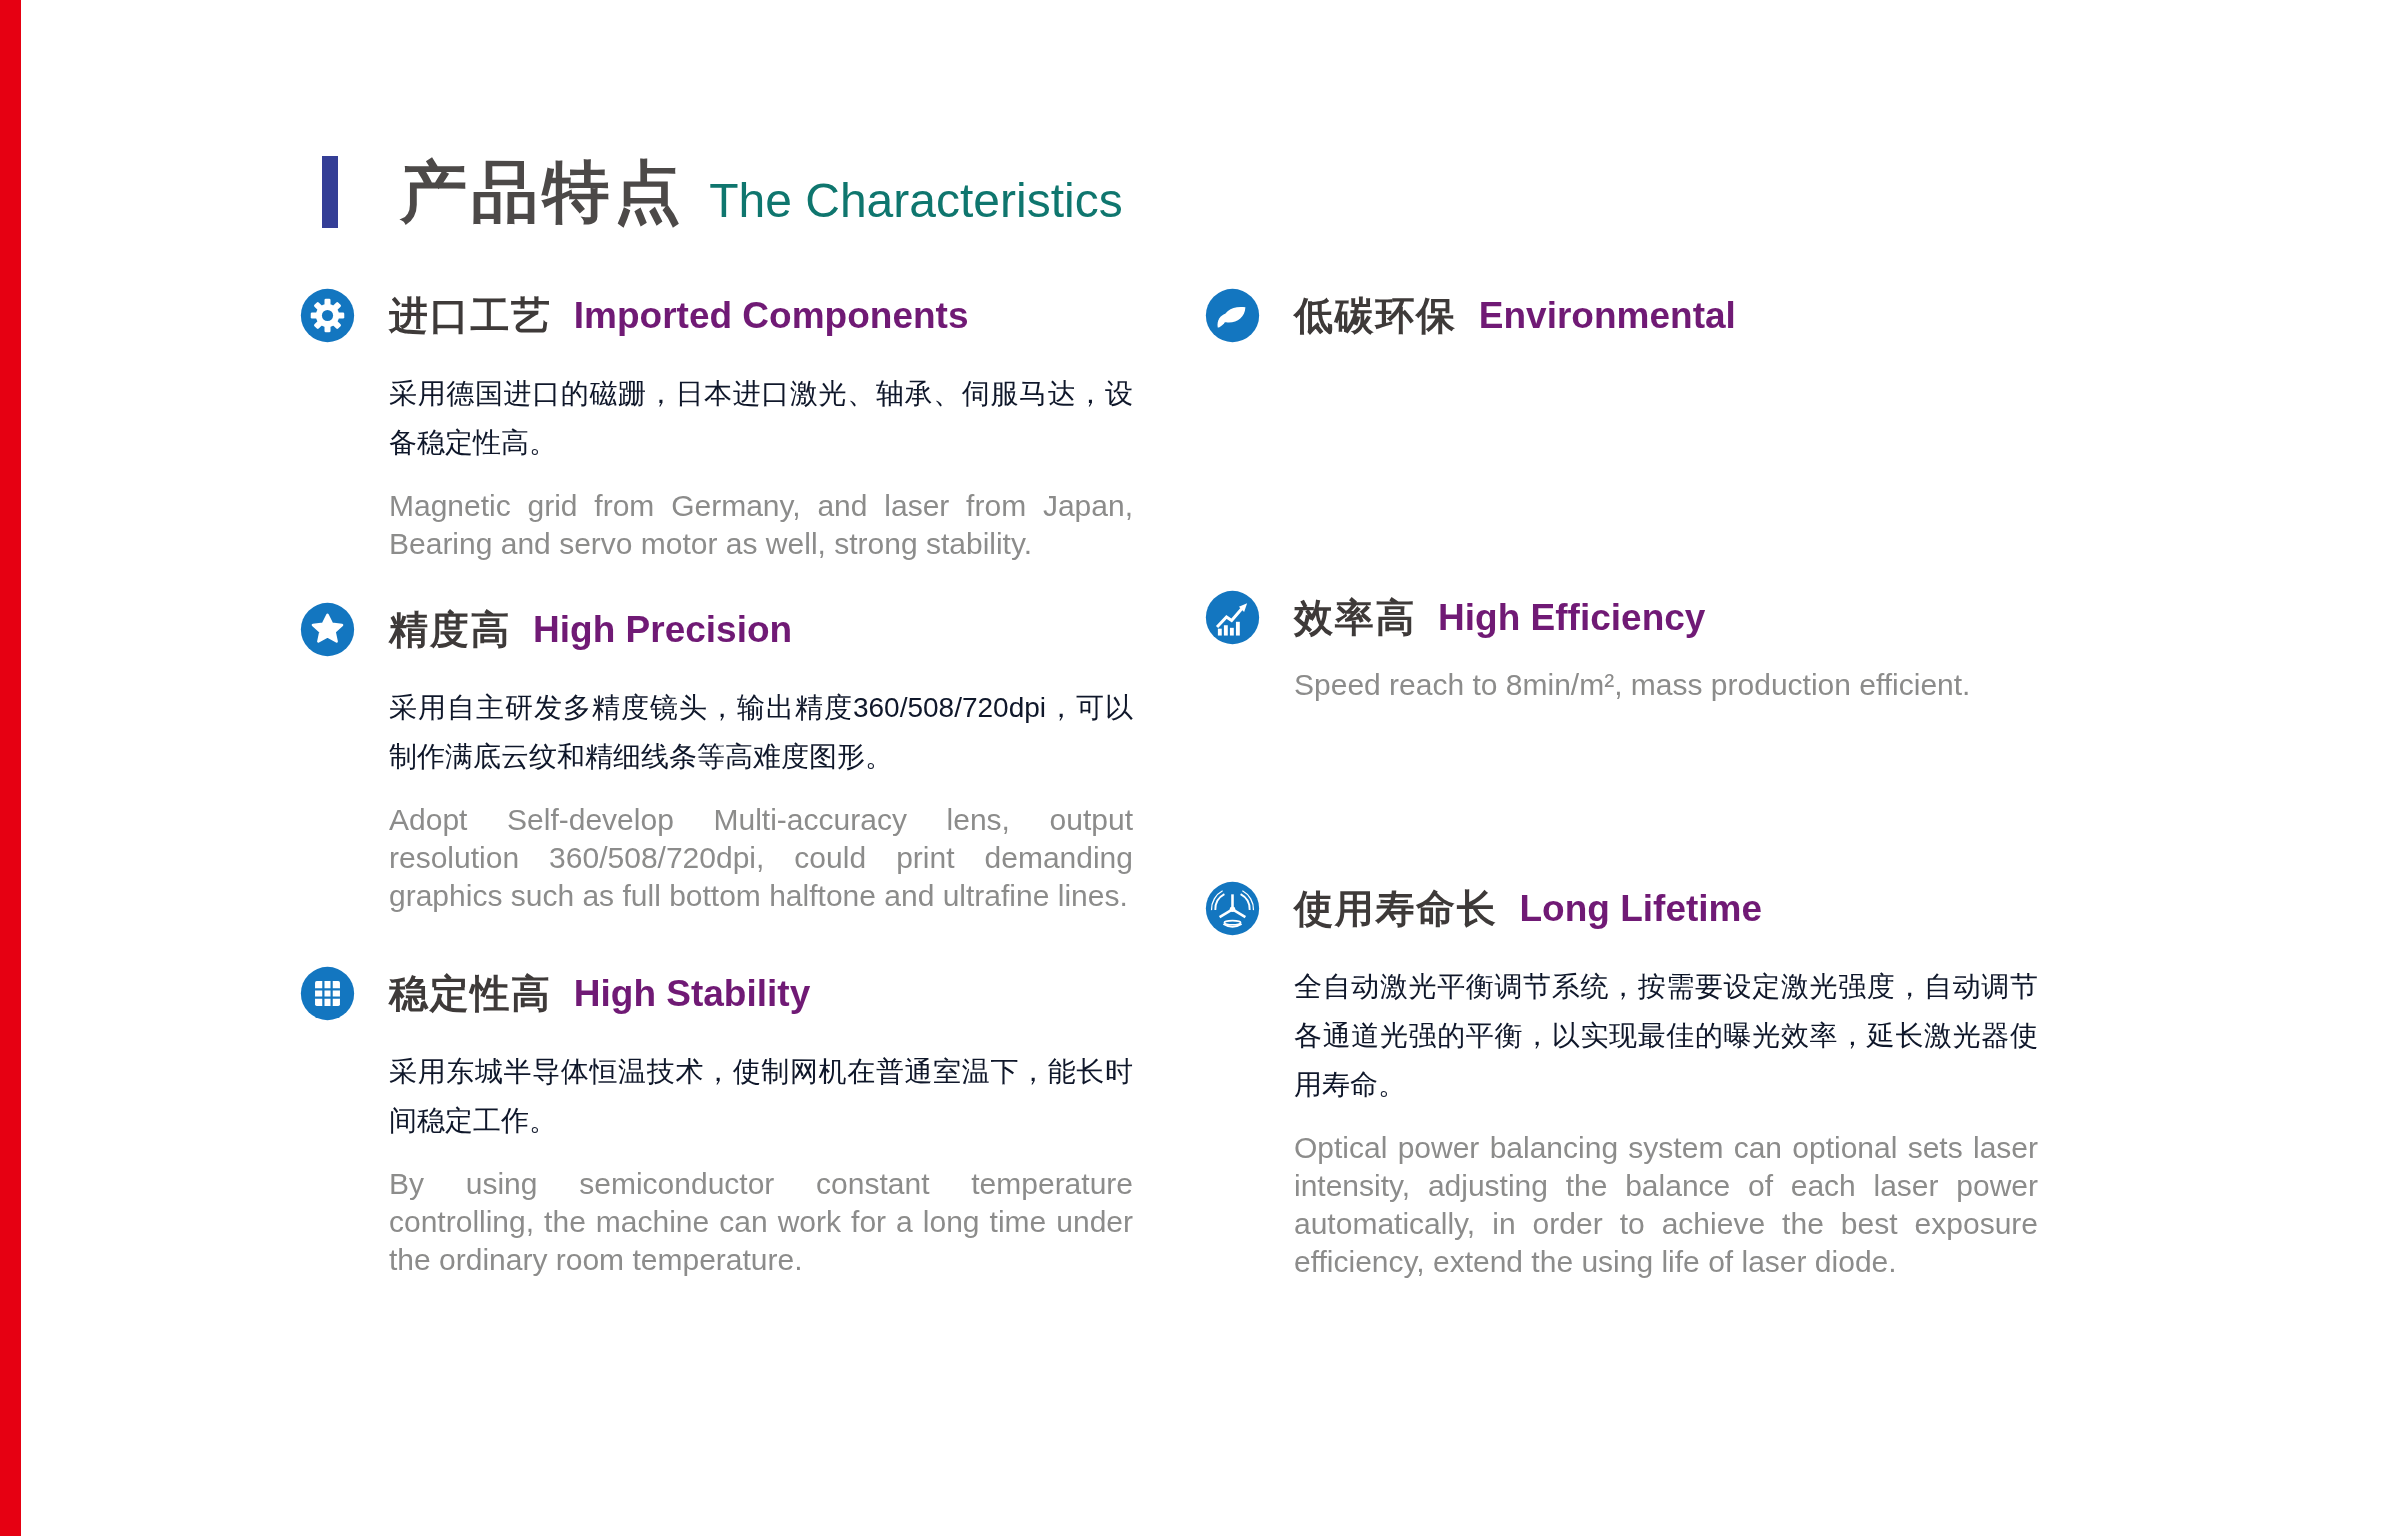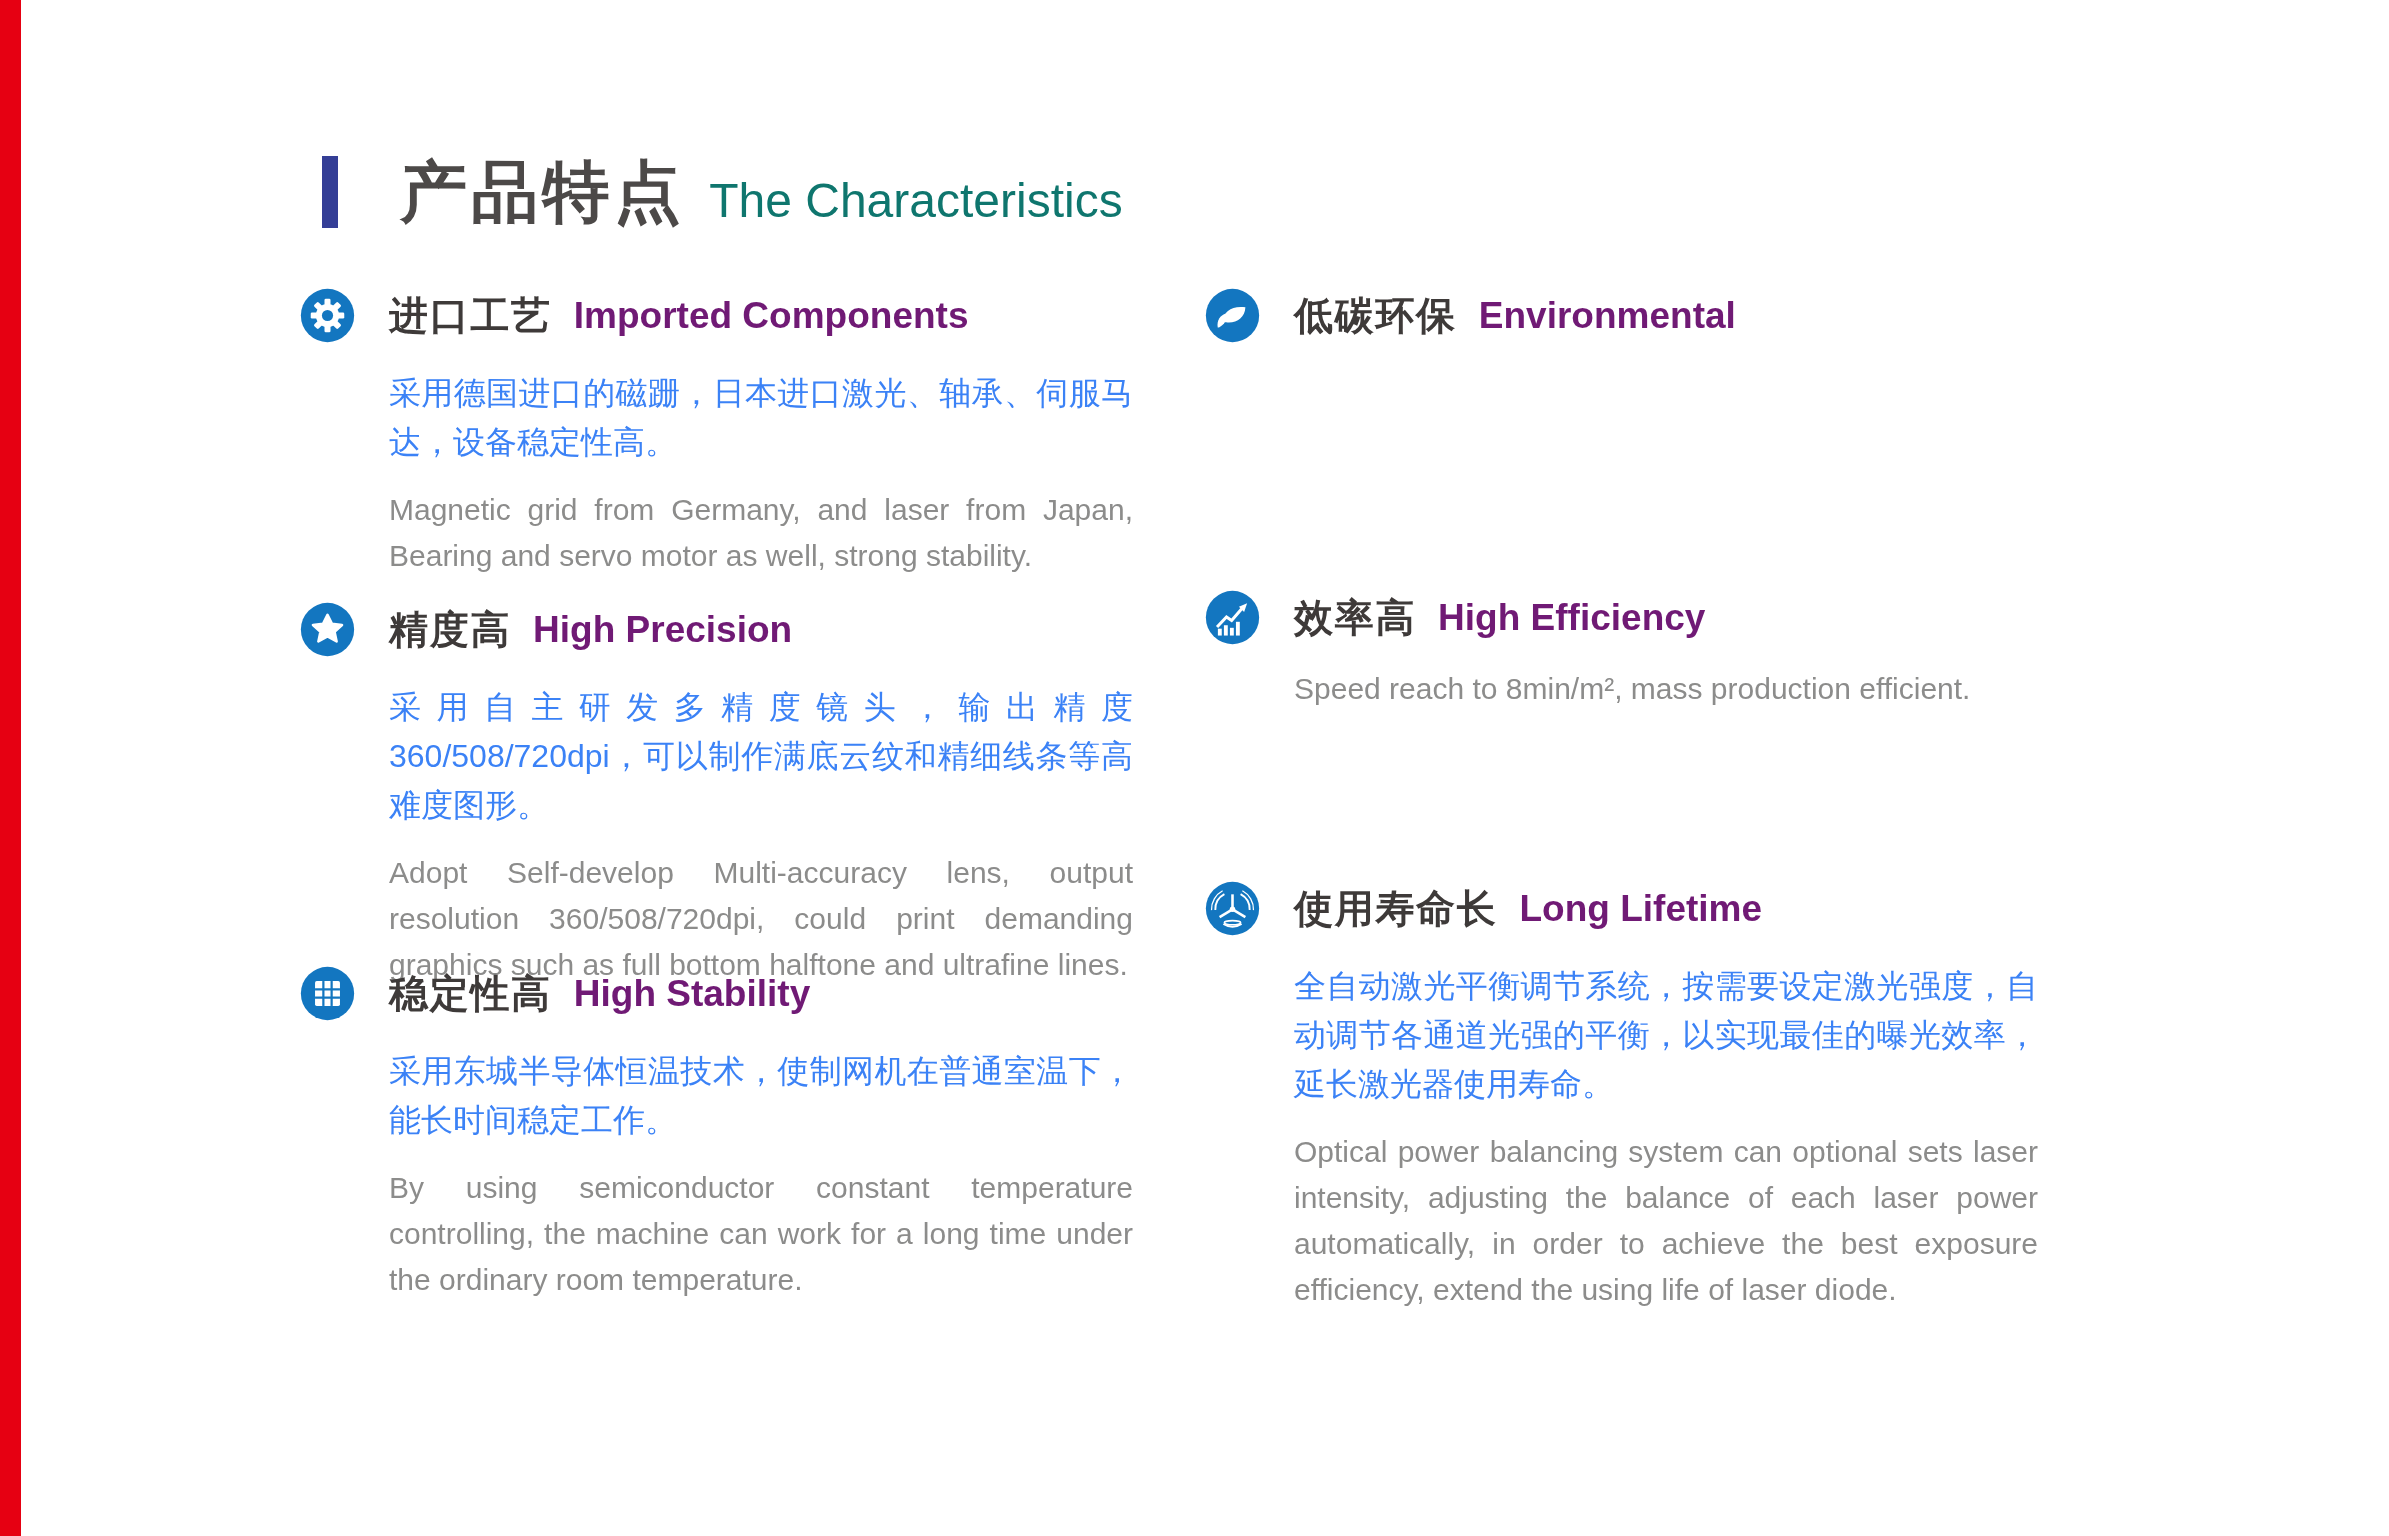--- a/index.html
+++ b/index.html
@@ -13,22 +13,22 @@
   .t-cn{font-size:67px;font-weight:bold;color:#4c4948;letter-spacing:4.3px;line-height:72px;white-space:nowrap;}
   .t-en{font-size:48px;color:#0f766e;margin-left:24px;line-height:55px;white-space:nowrap;}
 
   
   .sec{position:absolute;width:862px;}
   .sec-h{display:flex;align-items:center;font-weight:bold;}
   .ic{width:55px;height:55px;flex:0 0 55px;margin-right:34px;}
   .ic svg{display:block;width:55px;height:55px;}
   .h-cn{font-size:39px;color:#3e3a39;letter-spacing:1.7px;white-space:nowrap;}
   .h-en{font-size:37px;color:#701a75;margin-left:22px;white-space:nowrap;}
-  .p-cn{margin:25.6px 0 0 89px;width:744px;font-size:32px;line-height:49px;color:#3b82f6;text-align:justify;}
-  .p-en{margin:20.5px 0 0 89px;width:744px;font-size:30px;line-height:46px;color:#8c8c8b;text-align:justify;}
+  .p-cn{margin:25.6px 0 0 89px;width:744px;font-size:28px;line-height:49px;color:#0f172a;text-align:justify;}
+  .p-en{margin:20.5px 0 0 89px;width:744px;font-size:30px;line-height:38px;color:#8c8c8b;text-align:justify;}
 
   #sec-0{left:300px;top:288px;}
   #sec-1{left:300px;top:602px;}
   #sec-2{left:300px;top:966px;}
   #sec-3{left:1205px;top:288px;}
   #sec-4{left:1205px;top:590px;}
   #sec-5{left:1205px;top:881px;}
 </style>
 </head>
 <body>

